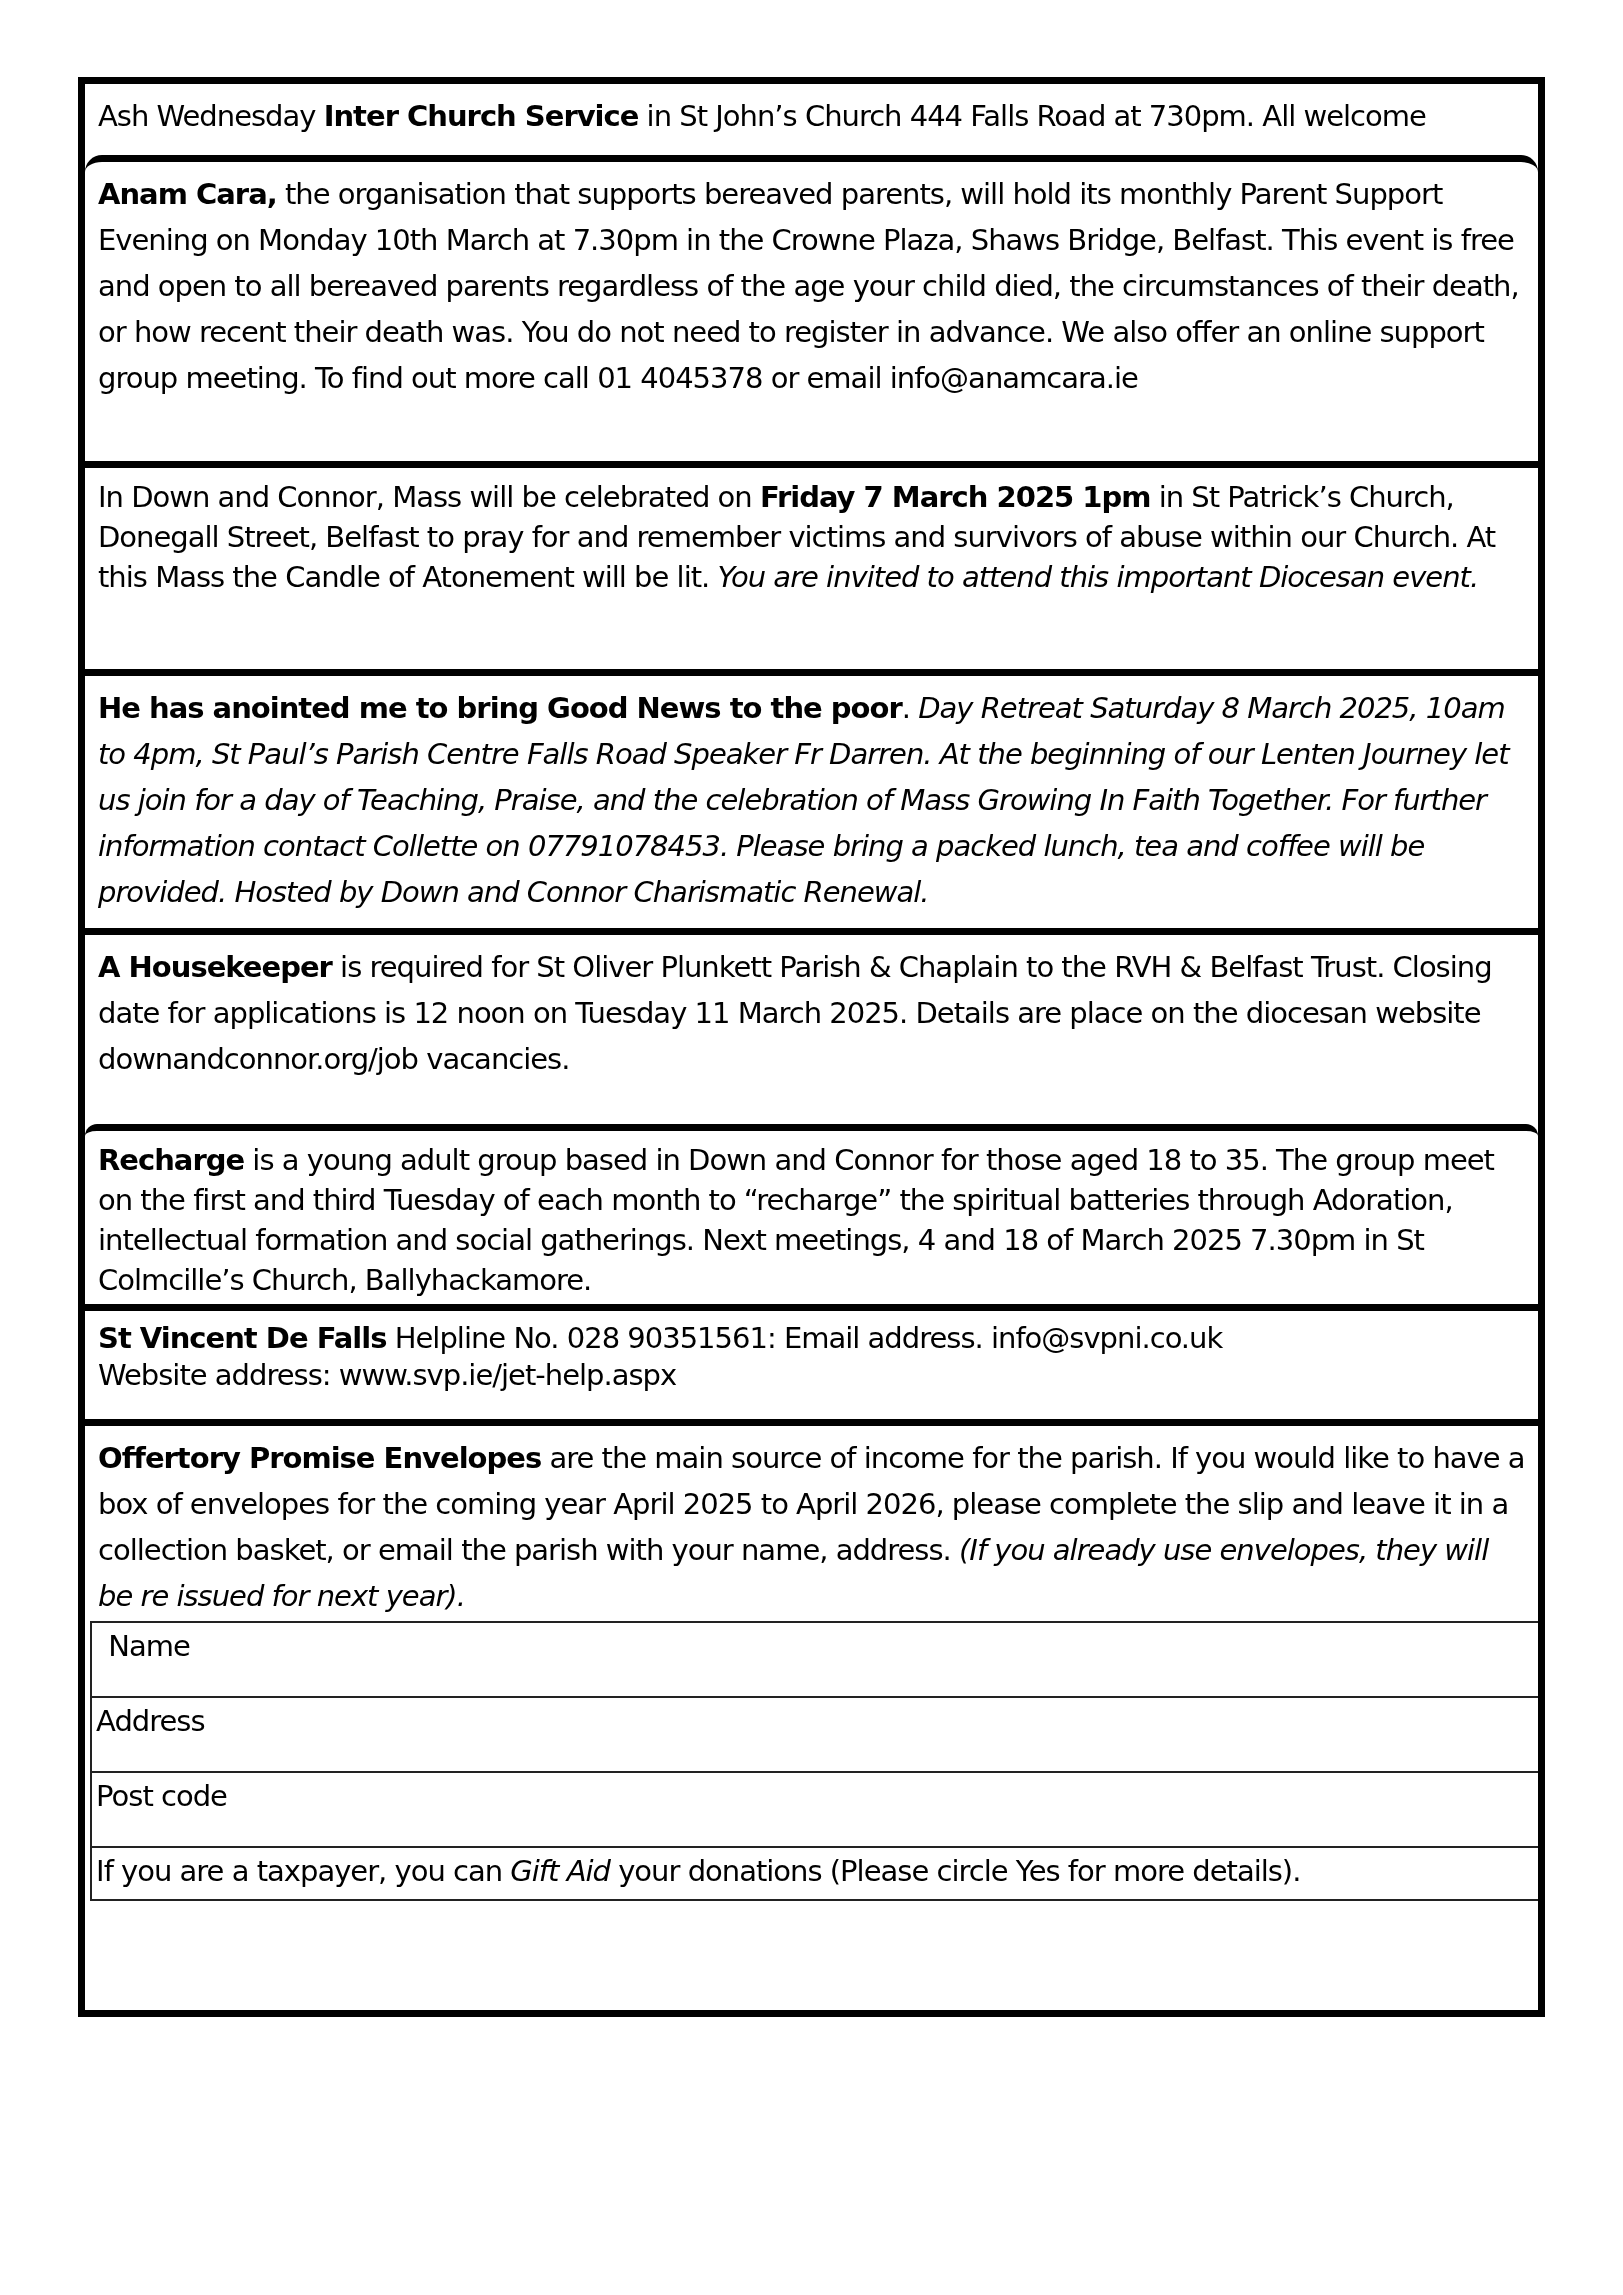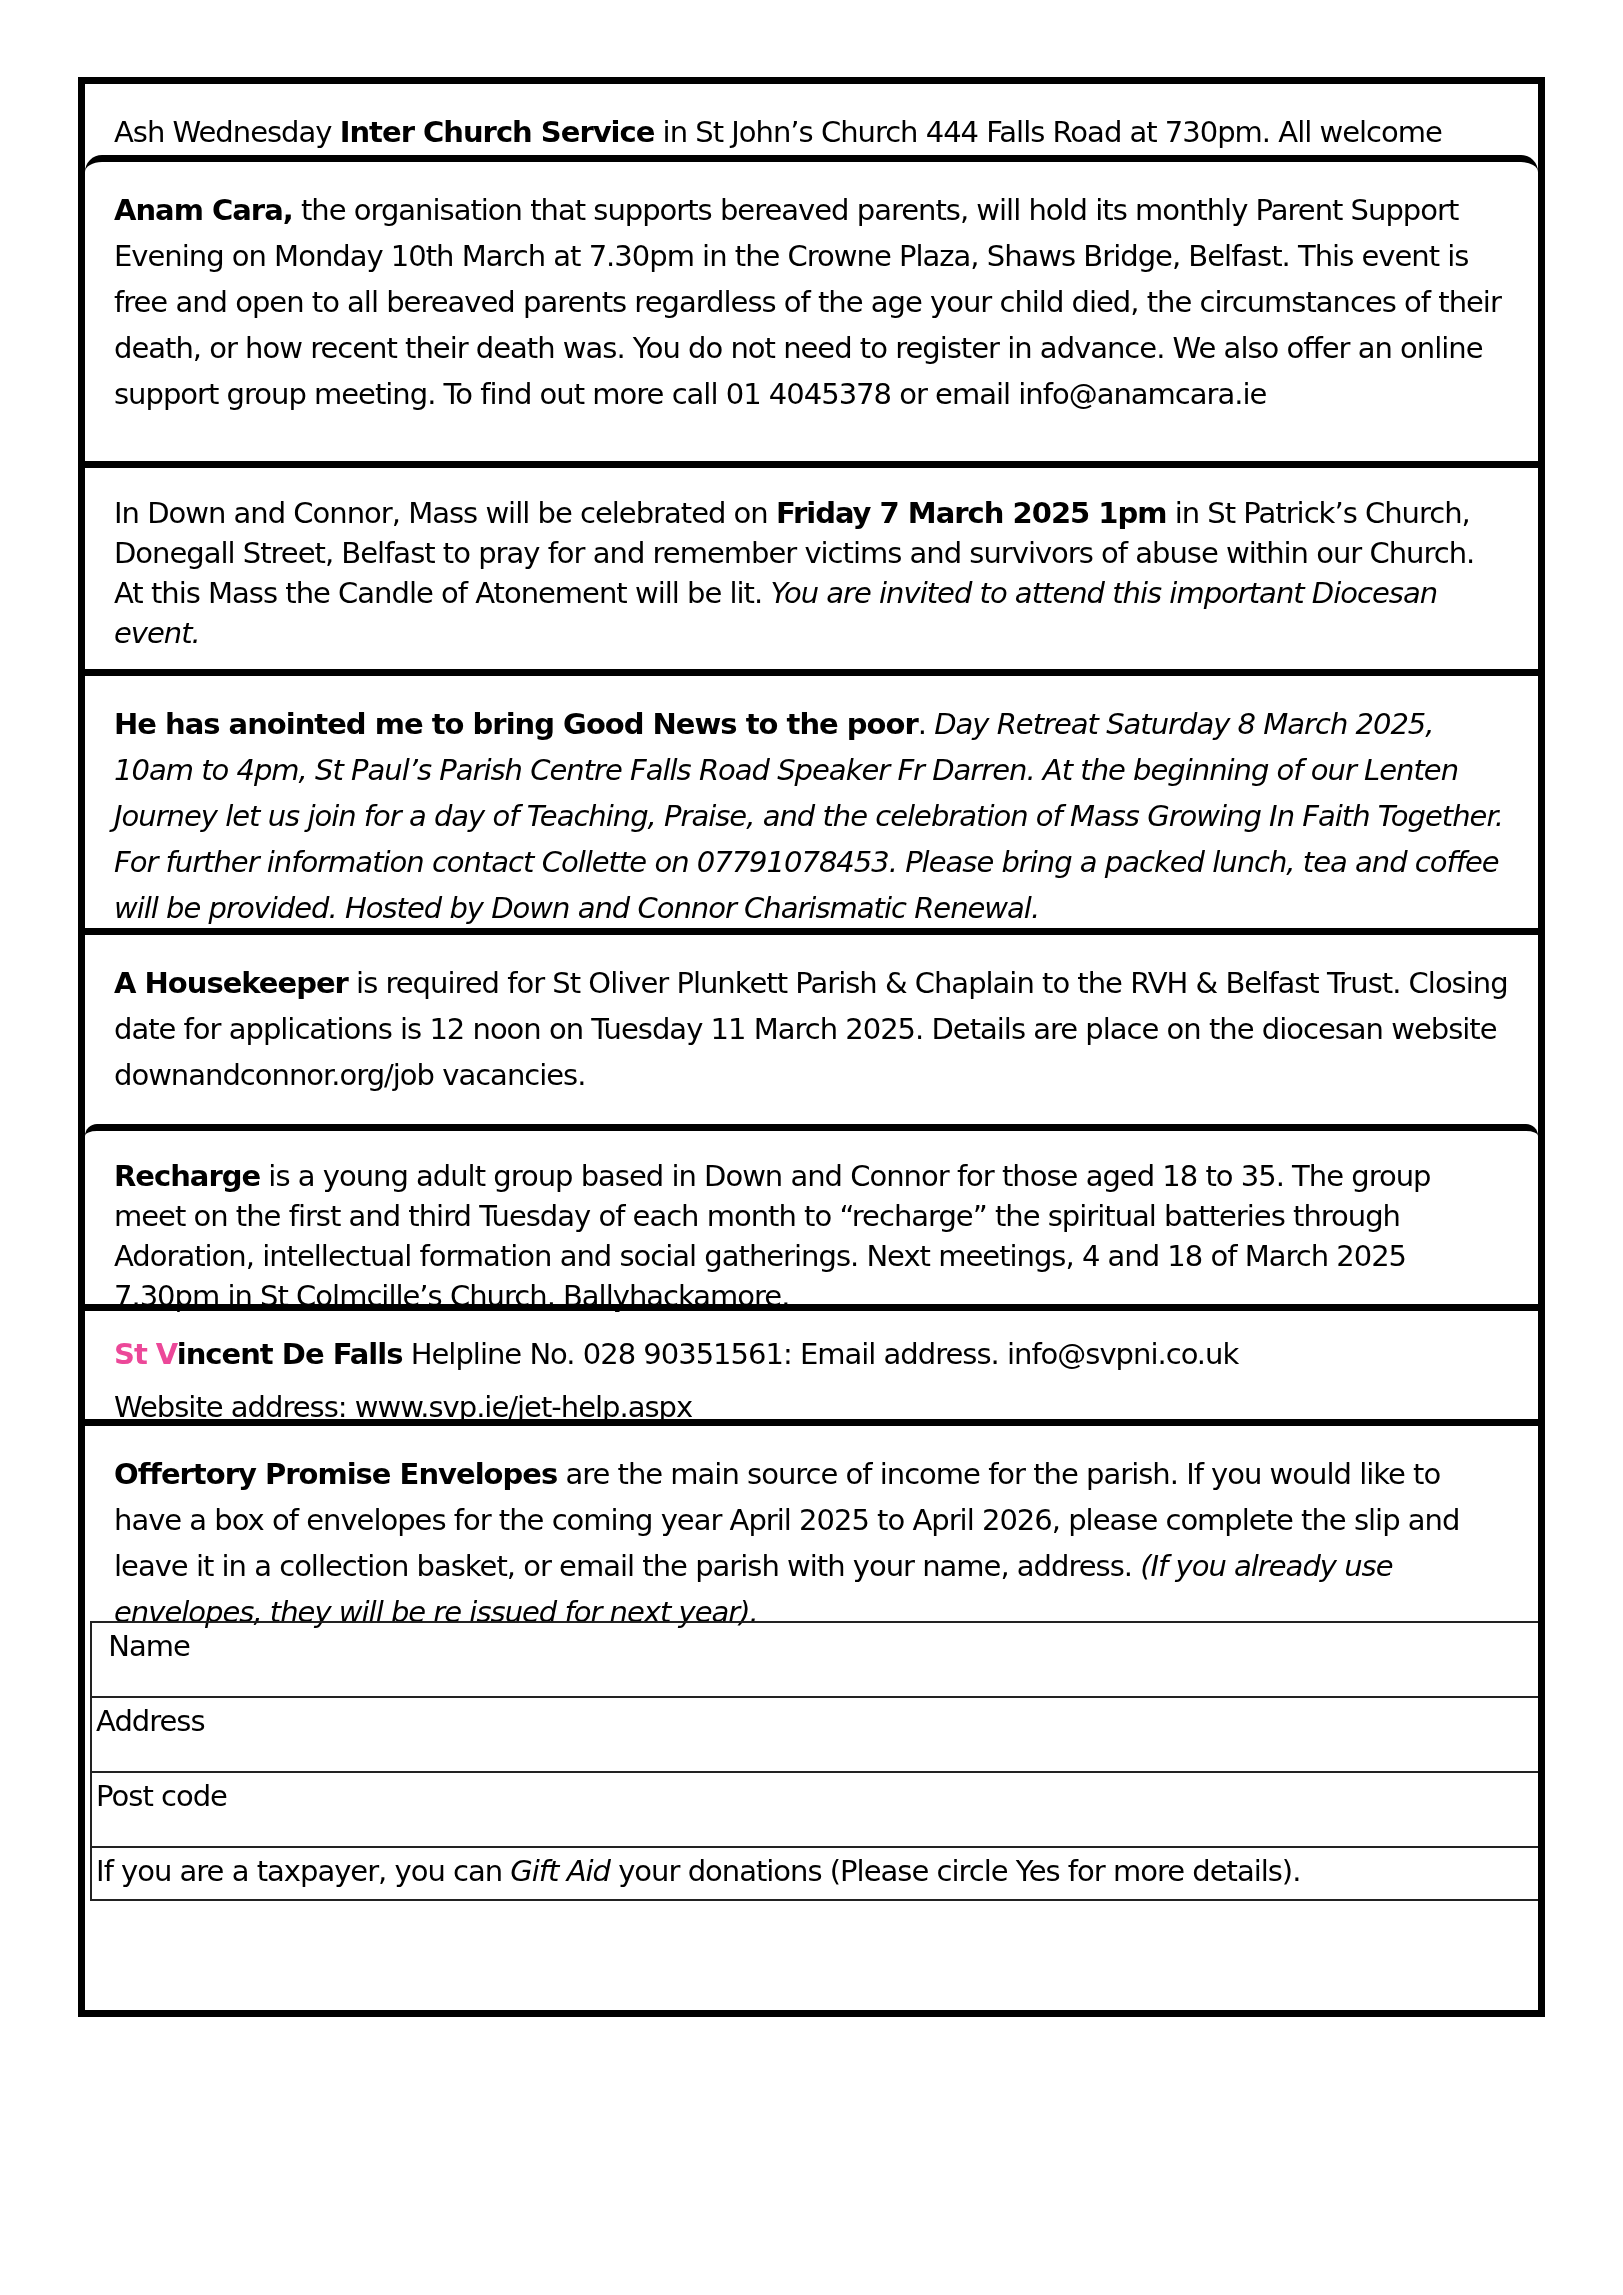--- a/index.html
+++ b/index.html
@@ -3,26 +3,26 @@
 <meta charset="utf-8">
 <style>
   html, body { margin: 0; padding: 0; background: #ffffff; }
   body { width: 1623px; height: 2295px; position: relative; overflow: hidden;
          font-family: "DejaVu Sans", sans-serif; color: #000; }
   .frame { position: absolute; left: 78px; top: 77px; width: 1453px; height: 1926px;
            border: 7.9px solid #000; }
   .sec { position: absolute; left: 0; right: 0; box-sizing: border-box;
          padding: 9.2px 13px 0 13px; font-size: 29px; letter-spacing: -1px; }
   .sec.div { border-top: 7.9px solid #000; }
-  .sec p { margin: 16px; }
+  .sec p { margin: 0; }
   .lh-wide { line-height: 46px; }
   .lh-tight { line-height: 40px; }
   b { font-weight: bold; }
   i { font-style: italic; }
-  .svp-gray { color: #ec4899; }
+  .svp-gray { color: #000000; }
   .form-row { position: absolute; left: 5.2px; right: 0; box-sizing: border-box;
               border: 2px solid #222; border-right: none; padding: 3.9px 6.5px 0 3.9px;
               font-size: 29px; letter-spacing: -1px; line-height: 39px; }
 </style>
 </head>
 <body>
 
 <div class="frame">
 
   <div class="sec lh-wide" style="top:0; height:71px;">

